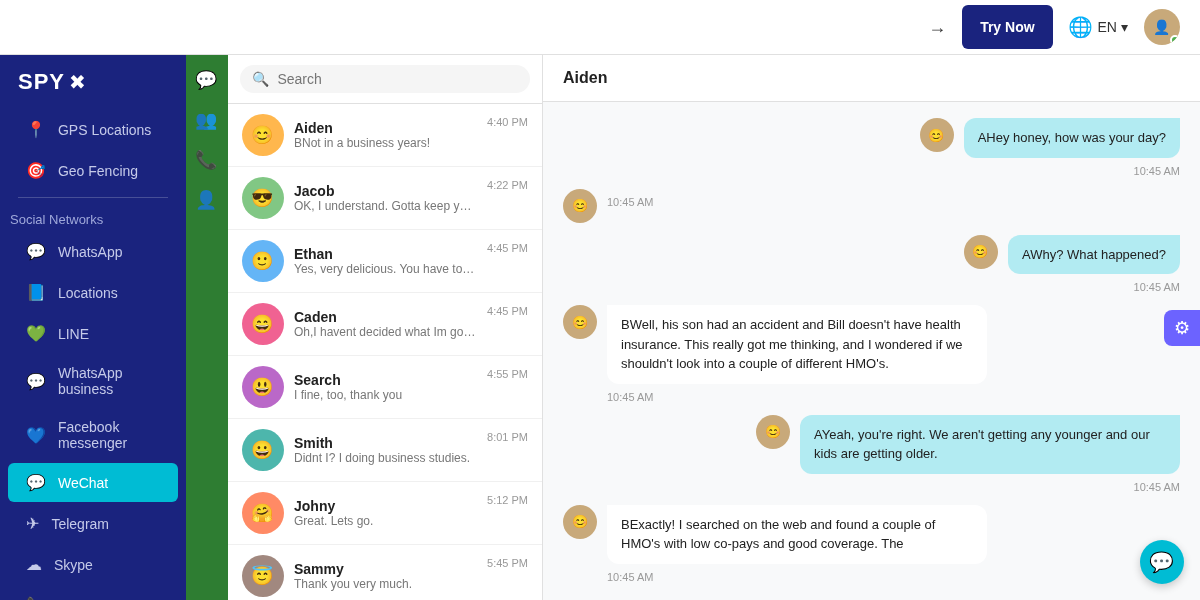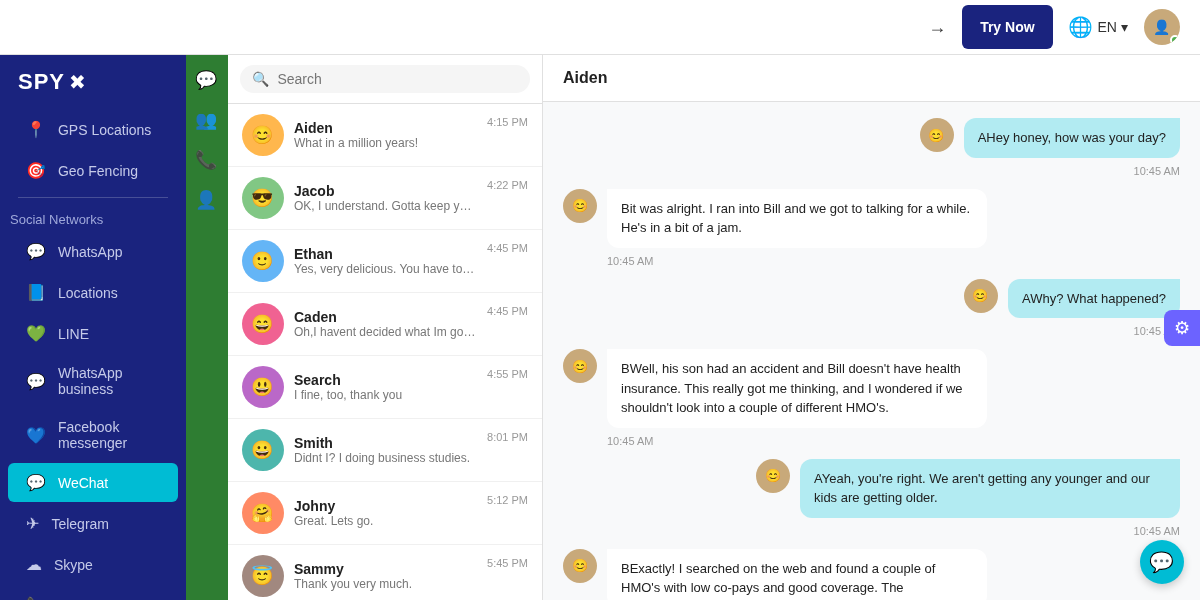--- a/index.html
+++ b/index.html
@@ -362,23 +362,23 @@
       <div class="search-input-wrap">
         <span class="search-icon-small">🔍</span>
         <input type="text" placeholder="Search" style="">
       </div>
     </div>
     <div class="chat-list" id="chat-list-container">
     <div class="chat-item">
       <div class="chat-avatar av1">😊</div>
       <div class="chat-info">
         <div class="chat-name">Aiden</div>
-        <div class="chat-preview">What in a million years!</div>
-      </div>
-      <div class="chat-time">4:15 PM</div>
+        <div class="chat-preview">BNot in a business years!</div>
+      </div>
+      <div class="chat-time">4:40 PM</div>
     </div>
         <div class="chat-item">
       <div class="chat-avatar av2">😎</div>
       <div class="chat-info">
         <div class="chat-name">Jacob</div>
         <div class="chat-preview">OK, I understand. Gotta keep your gi...</div>
       </div>
       <div class="chat-time">4:22 PM</div>
     </div>
         <div class="chat-item">
@@ -441,21 +441,20 @@
 
       <div class="msg-col sent">
         <div class="msg-bubble sent">AHey honey, how was your day?</div>
         <div class="msg-time ">10:45 AM</div>
       </div>
       <div class="msg-avatar">😊</div>
     </div>
         <div class="msg-row received">
       <div class="msg-avatar">😊</div>
       <div class="msg-col ">
-        <div class="msg-bubble received">Bit was alright. I ran into Bill and we got to talking for a while. He's in a bit of a jam.</div>
         <div class="msg-time left">10:45 AM</div>
       </div>
 
     </div>
         <div class="msg-row sent">
 
       <div class="msg-col sent">
         <div class="msg-bubble sent">AWhy? What happened?</div>
         <div class="msg-time ">10:45 AM</div>
       </div>

